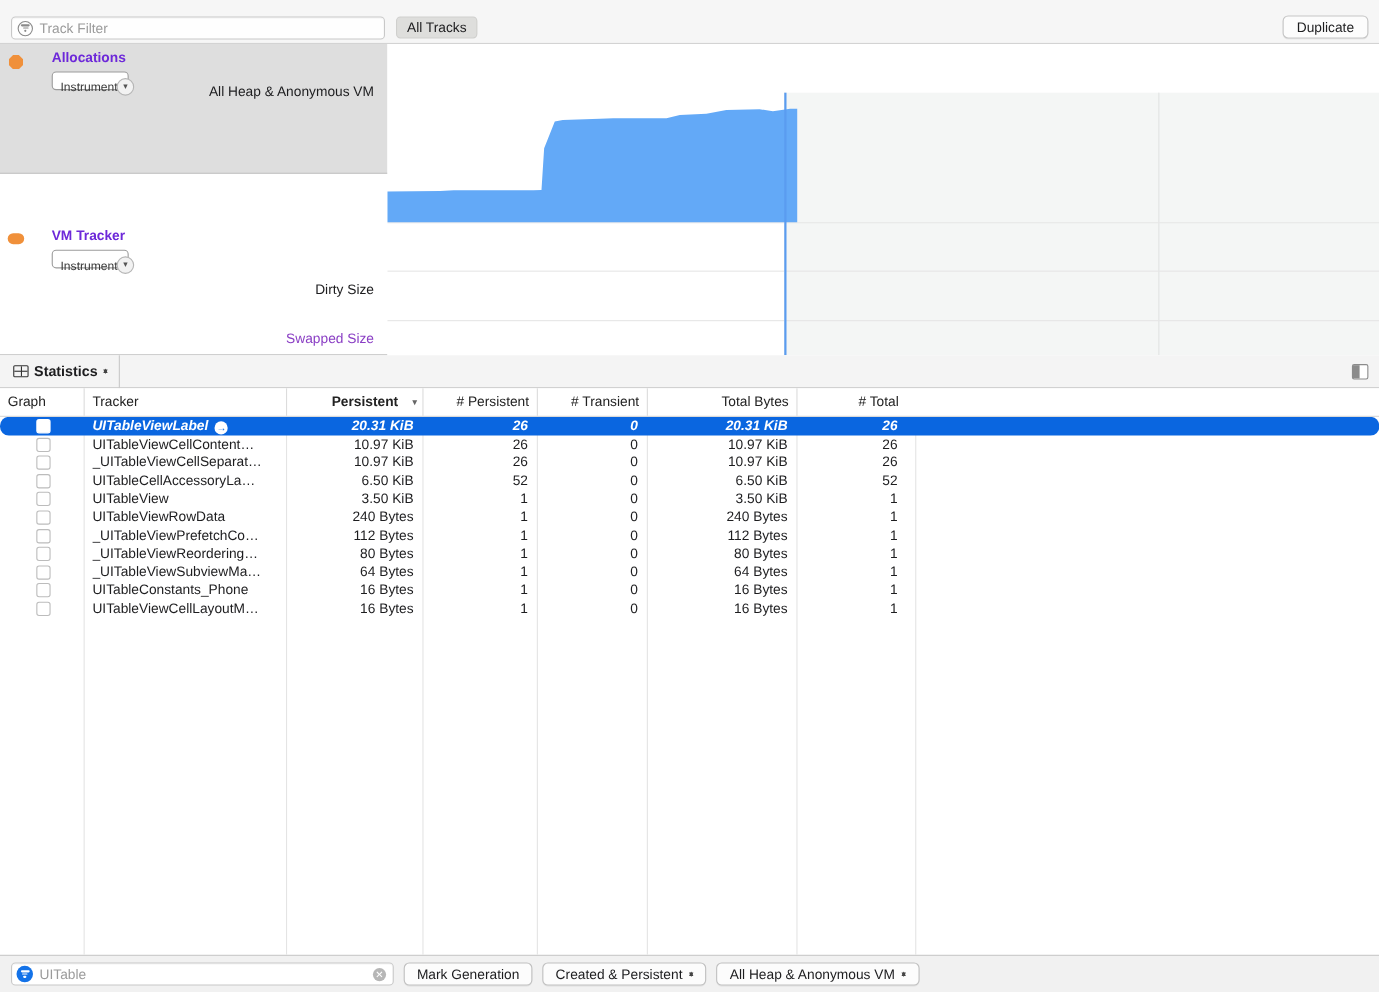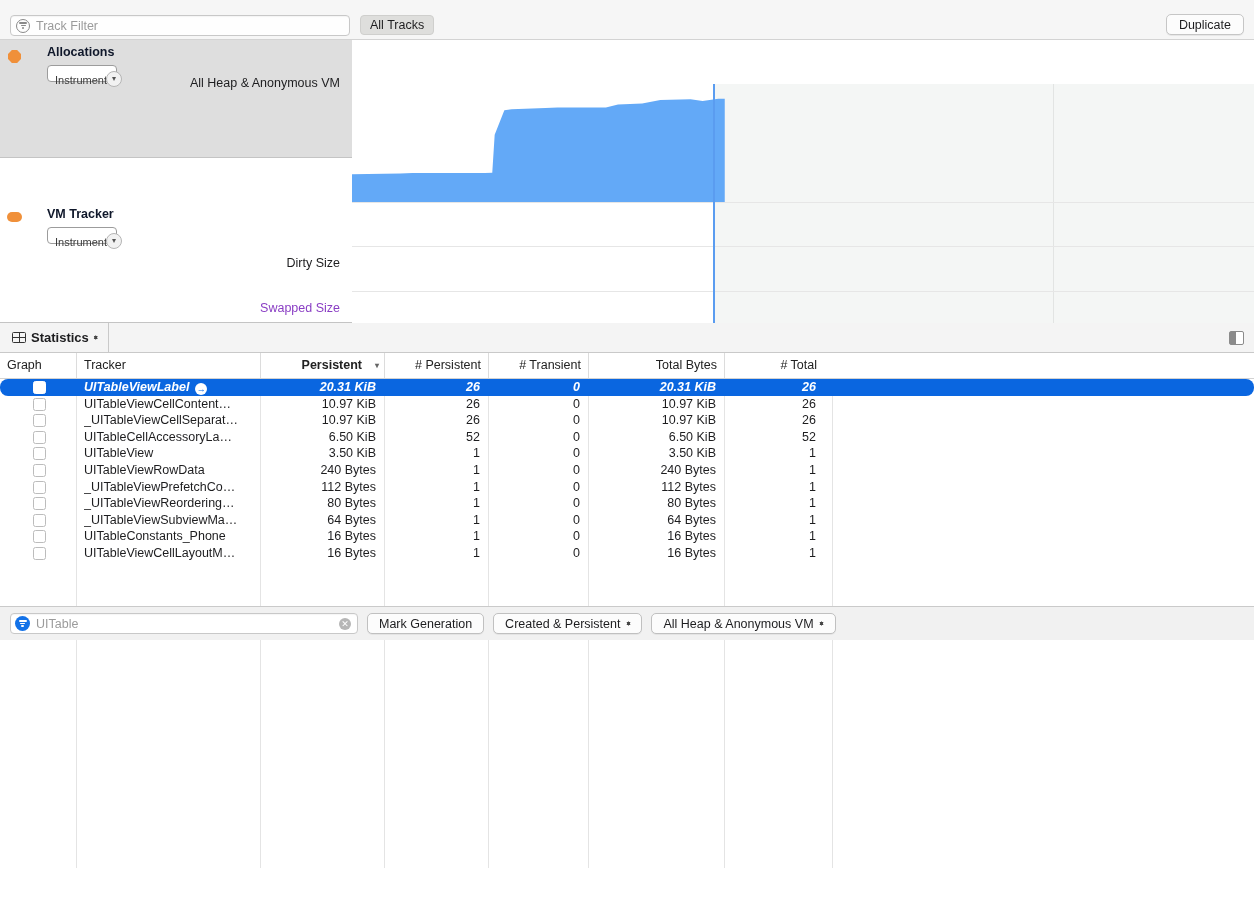--- a/index.html
+++ b/index.html
@@ -5,21 +5,21 @@
   * { box-sizing: border-box; margin: 0; padding: 0; }
   html, body {
     width: 1254px; height: 902px;
     font-family: "Liberation Sans", sans-serif;
     font-size: 12px;
     color: #1d1d1f;
     background: #ffffff;
     overflow: hidden;
     -webkit-font-smoothing: antialiased;
   }
-  #app { position: relative; width: 1254px; height: 640px; }
+  #app { position: relative; width: 1254px; height: 902px; }
 
   
   .toolbar {
     position: absolute; left: 0; top: 0; width: 1254px; height: 40px;
     background: #f6f6f6;
     border-bottom: 1px solid #d3d3d3;
     display: flex; align-items: center;
   }
   .track-filter {
     position: absolute; left: 10px; top: 15px; width: 340px; height: 21px;
@@ -81,21 +81,21 @@
     position: absolute; left: 8px; top: 10px; width: 13px; height: 13px;
     background: #f0903a;
     clip-path: polygon(30% 0,70% 0,100% 30%,100% 70%,70% 100%,30% 100%,0 70%,0 30%);
   }
   .inst-dot-pill {
     position: absolute; left: 7px; top: 10px; width: 15px; height: 10px;
     background: #f0903a; border-radius: 5px;
   }
   .inst-name {
     position: absolute; left: 47px; top: 5px;
-    font-size: 12.5px; font-weight: bold; color: #0f172a;
+    font-size: 12.5px; font-weight: bold; color: #6d28d9;
   }
   .inst-pill {
     position: absolute; left: 47px; top: 25px; height: 17px;
     padding: 12px 9px 0 7px; border: 1px solid #9c9c9c; border-radius: 4px;
     display: flex; align-items: center; font-size: 11px; color: #3a3a3a;
     background: #ffffff;
   }
   .pill-chev {
     position: absolute; width: 16px; height: 16px; border-radius: 50%;
     background: #f2f2f2; border: 1px solid #b5b5b5;

